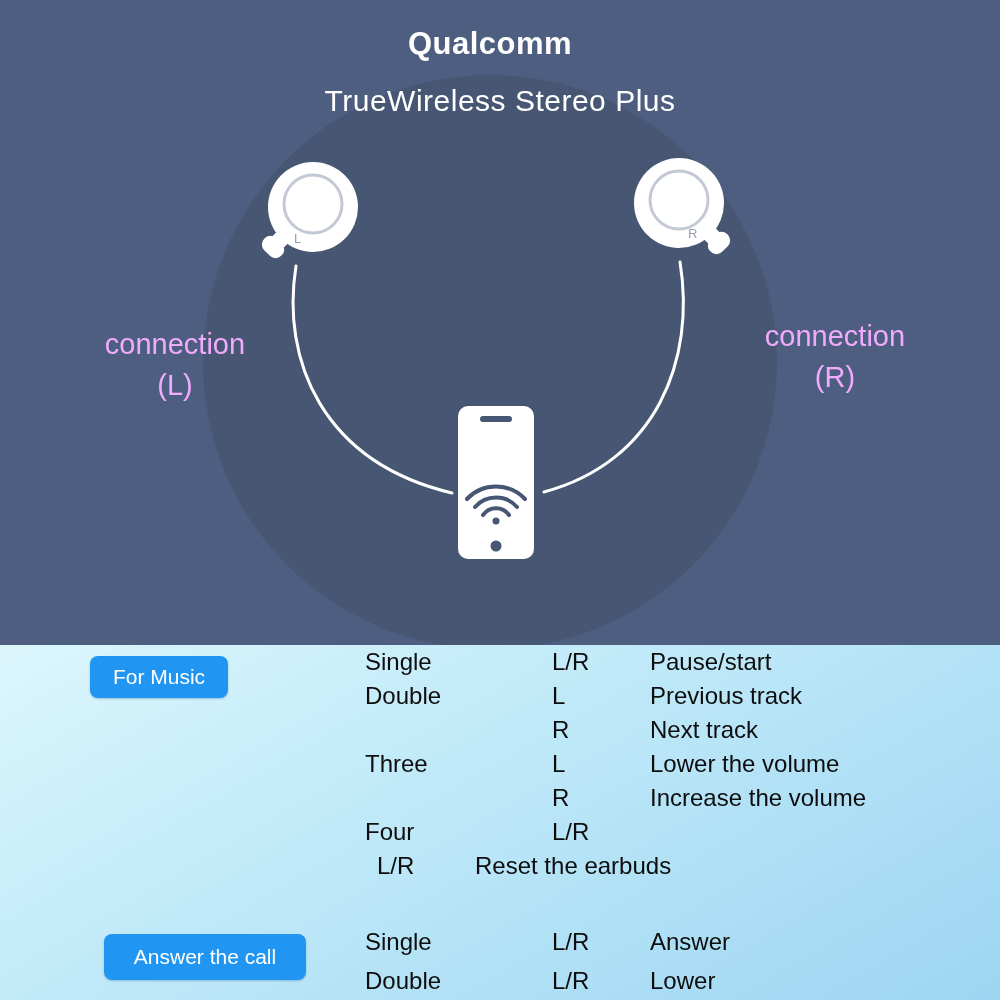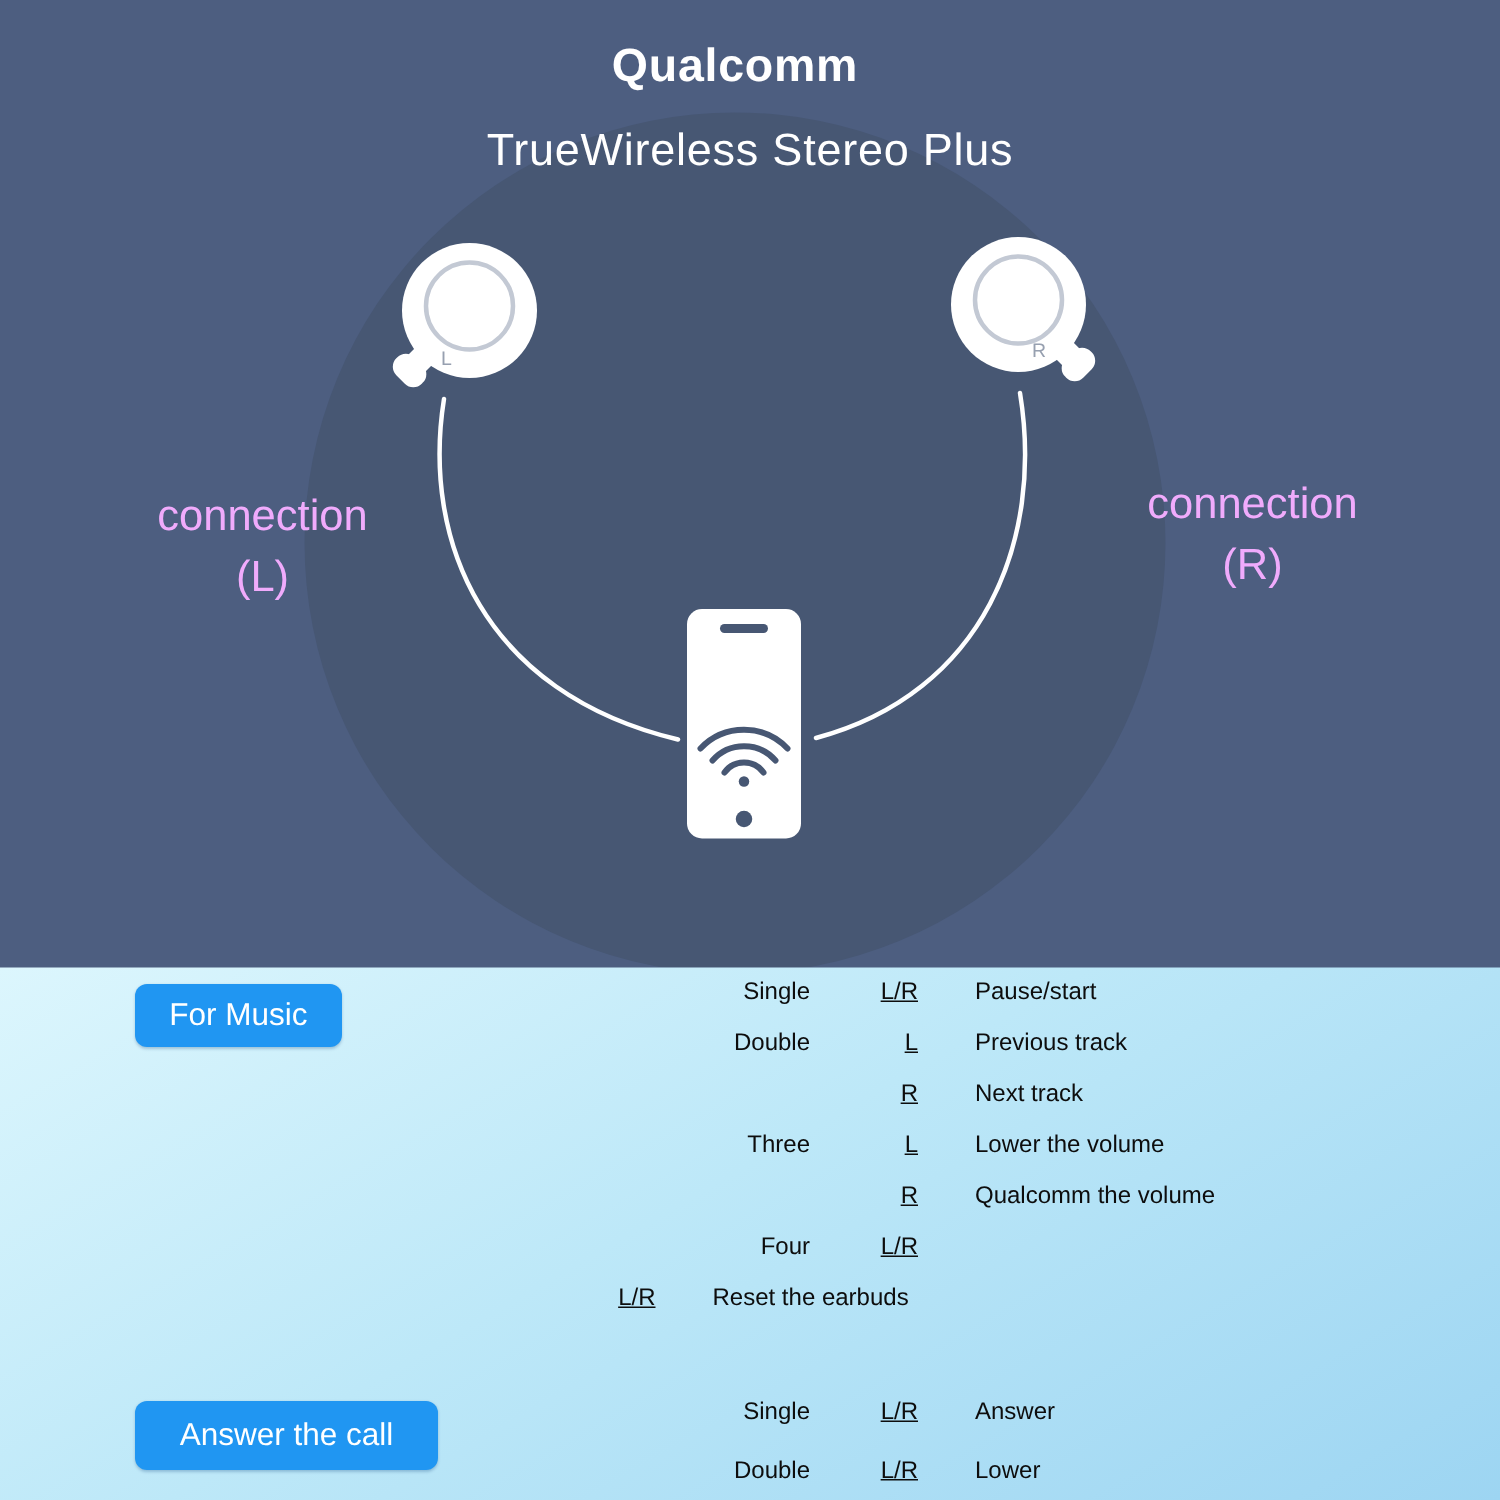--- a/index.html
+++ b/index.html
@@ -29,28 +29,28 @@
     position:absolute;top:645px;left:0;width:1000px;height:355px;
     background:linear-gradient(150deg,#dcf6fd 0%,#bde8f8 45%,#9dd5f2 100%);
     color:#0d0d0d;
   }
   .badge{
     position:absolute;background:#2096f2;color:#ffffff;border-radius:8px;
     display:flex;align-items:center;justify-content:center;font-size:21px;
     font-weight:400;box-shadow:0 1px 2px rgba(0,60,120,.25);
   }
   .badge-music{left:90px;top:11px;width:138px;height:42px;}
-  .badge-call{left:90px;top:289px;width:202px;height:46px;}
+  .badge-call{left:104px;top:289px;width:202px;height:46px;}
   .rows{position:absolute;left:365px;}
   .music-rows{top:0;}
   .call-rows{top:277px;}
-  .row{display:flex;height:34px;align-items:center;font-size:16px;text-align:right;}
+  .row{display:flex;height:34px;align-items:center;font-size:24px;}
   .call-rows .row{height:39px;}
   .col-g{width:175px;}
-  .col-s{width:72px;padding-left:12px;box-sizing:border-box;text-decoration:underline;}
+  .col-s{width:72px;padding-left:12px;box-sizing:border-box;}
   .col-a{margin-left:38px;white-space:nowrap;}
 </style>
 </head>
 <body>
 
 <div class="stage">
 
   <div class="top">
     <svg width="1000" height="645" viewBox="0 0 1000 645">
 
@@ -126,21 +126,21 @@
         <span class="col-a">Next track</span>
       </div>
       <div class="row">
         <span class="col-g">Three</span>
         <span class="col-s">L</span>
         <span class="col-a">Lower the volume</span>
       </div>
       <div class="row">
         <span class="col-g"></span>
         <span class="col-s">R</span>
-        <span class="col-a">Qualcomm the volume</span>
+        <span class="col-a">Increase the volume</span>
       </div>
       <div class="row">
         <span class="col-g">Four</span>
         <span class="col-s">L/R</span>
       </div>
       <div class="row">
         <span class="col-s">L/R</span>
         <span class="col-a">Reset the earbuds</span>
       </div>
     </div>

